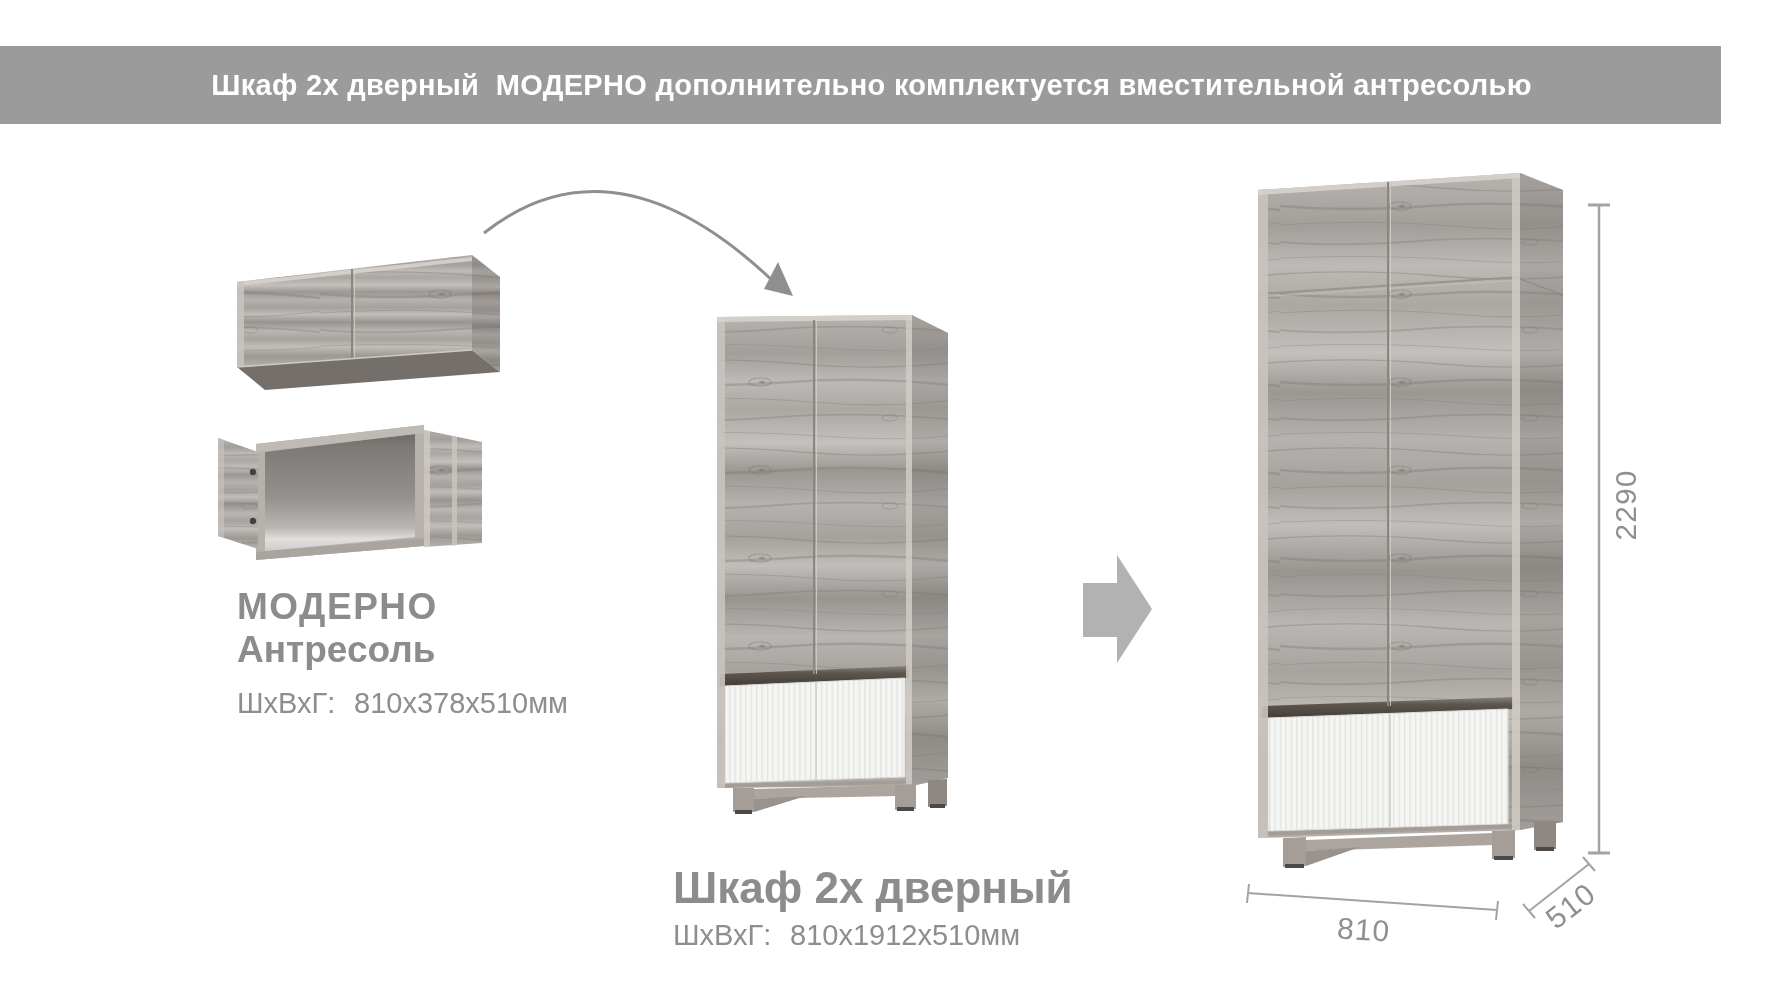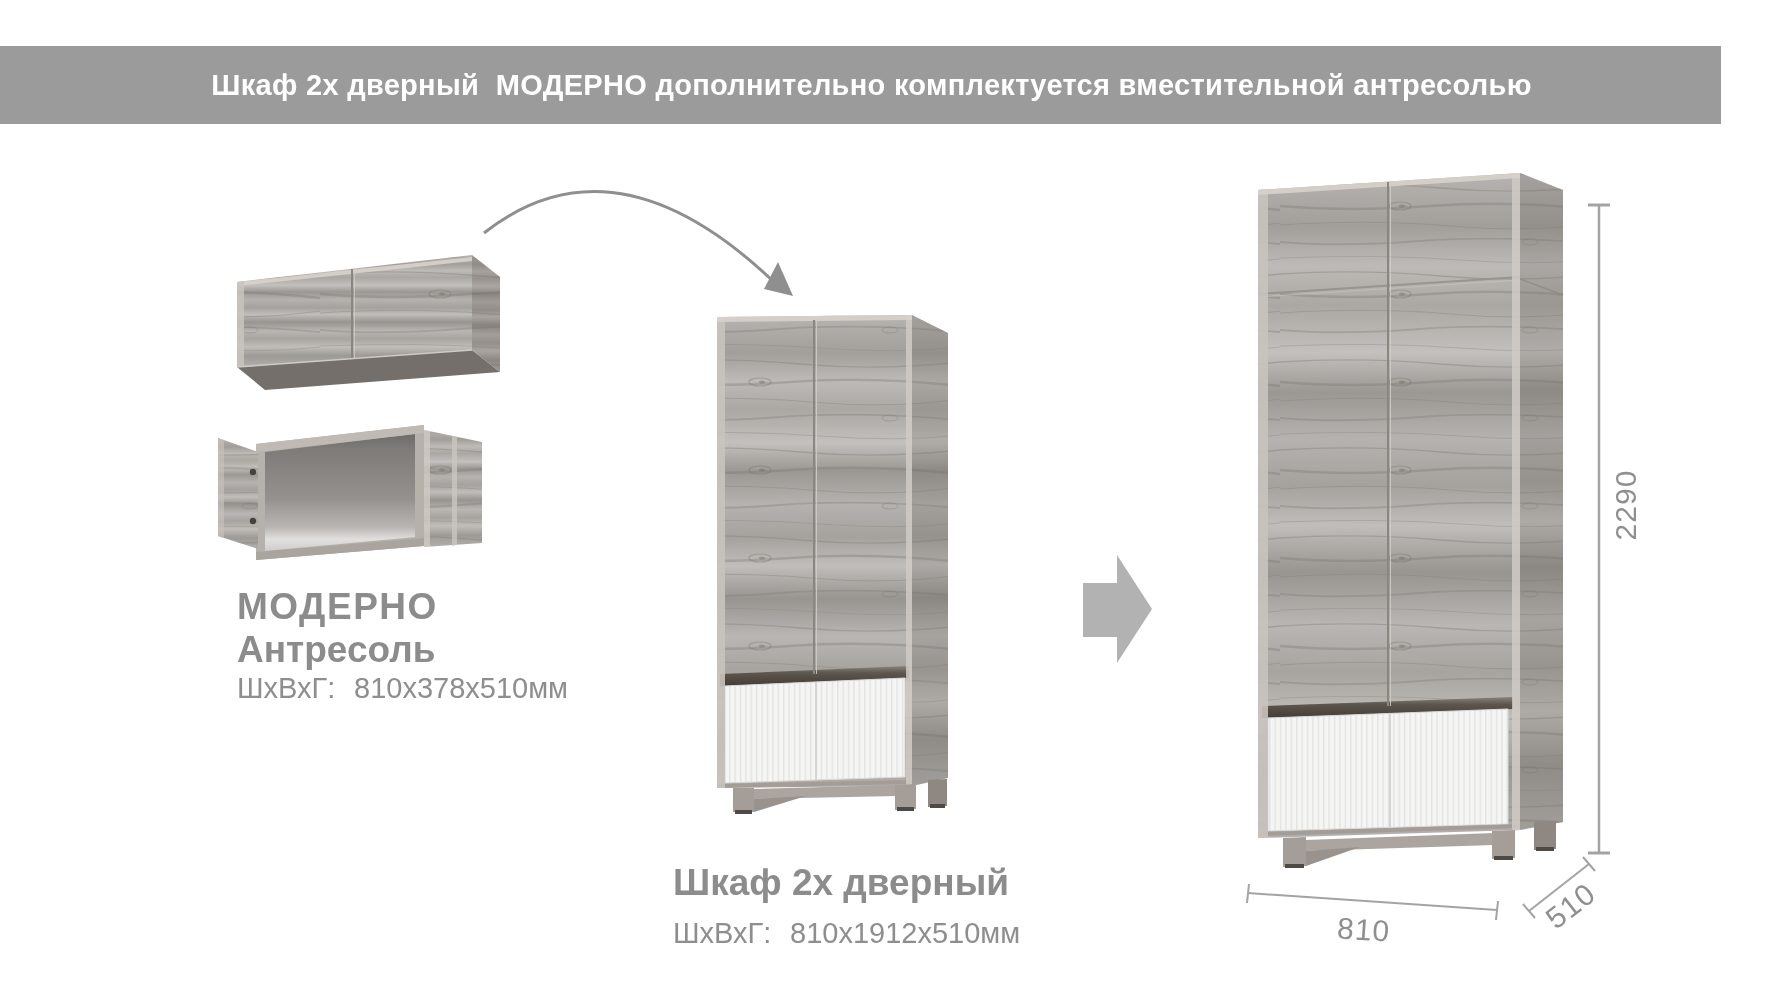--- a/index.html
+++ b/index.html
@@ -6,25 +6,25 @@
   .canvas{position:relative;width:1721px;height:1000px;background:#ffffff;overflow:hidden;
           font-family:"Liberation Sans",sans-serif;}
   .banner{position:absolute;left:0;top:46px;width:1743px;height:78px;background:#9b9b9b;
           display:flex;align-items:center;justify-content:center;}
   .banner-text{color:#ffffff;font-size:29px;font-weight:700;white-space:pre;letter-spacing:.3px;}
   .scene{position:absolute;left:0;top:0;width:1778px;height:1000px;}
   .text-block{position:absolute;color:#8c8c8c;}
   .antresol-text{left:237px;top:586px;}
   .block-title{font-size:37px;font-weight:700;line-height:1.16;}
   .caps{letter-spacing:1.5px;}
-  .block-dims{font-size:29px;font-weight:400;color:#8e8e8e;}
+  .block-dims{margin-top:15px;font-size:29px;font-weight:400;color:#8e8e8e;}
   .dims-label{display:inline-block;width:117px;}
   .wardrobe-text{left:673px;top:862px;}
-  .wardrobe-text .block-title{font-size:37px;}
-  .wardrobe-text .block-dims{margin-top:12px;}
+  .wardrobe-text .block-title{font-size:44px;}
+  .wardrobe-text .block-dims{margin-top:6px;}
   .dim-text{font-size:30px;fill:#8f8f8f;letter-spacing:1px;font-weight:400;
             font-family:"Liberation Sans",sans-serif;}
 </style>
 </head>
 <body>
 
 <div class="canvas">
 
   <div class="banner">
     <span class="banner-text">Шкаф 2х дверный  МОДЕРНО дополнительно комплектуется вместительной антресолью</span>

